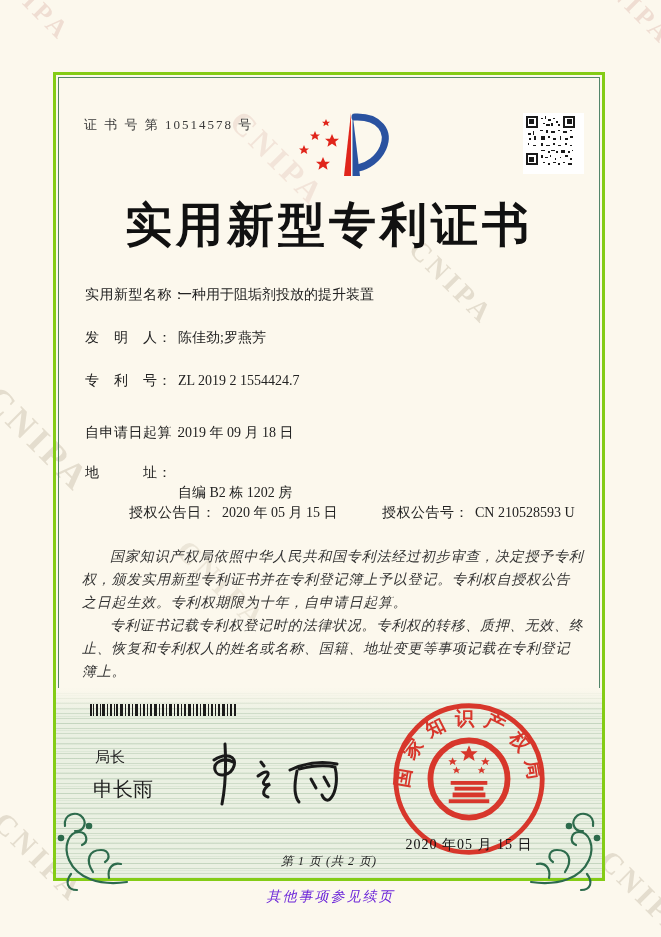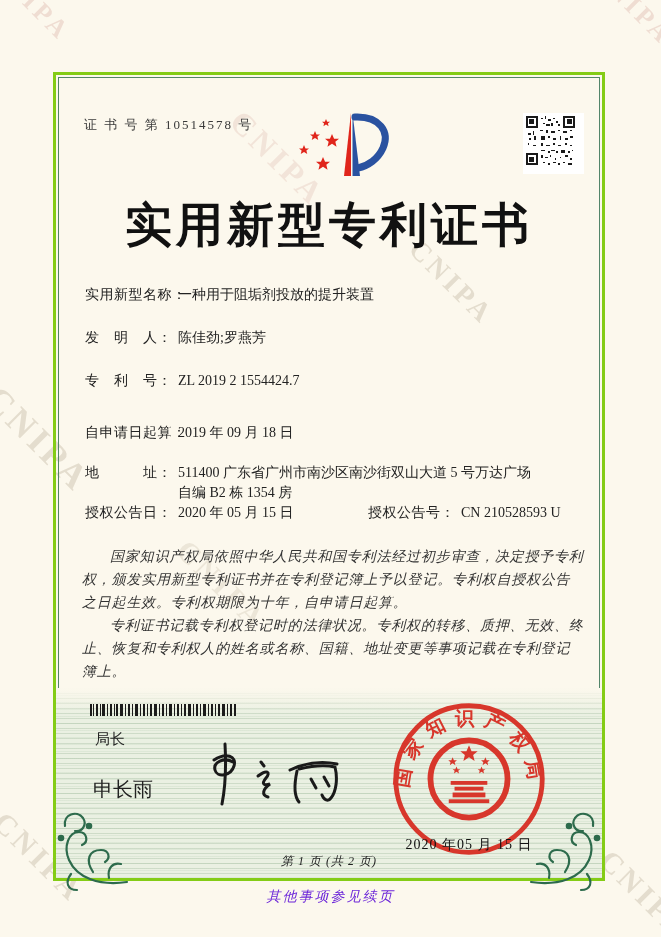--- a/index.html
+++ b/index.html
@@ -34,44 +34,44 @@
   .title{
     position:absolute;left:0;top:119px;width:100%;text-align:center;
     font-size:47px;font-weight:bold;letter-spacing:4px;color:#111;
   }
   
   .fields{position:absolute;left:29px;top:210px;width:500px;font-size:14px;line-height:20px;color:#222;}
   .frow{display:flex;align-items:flex-start;}
   .lbl{width:93px;flex:none;letter-spacing:.5px;white-space:nowrap;}
   .val{flex:1;}
   .mb23{margin-bottom:23px;} .mb16{margin-bottom:32px;} .mb20{margin-bottom:20px;} .mb21{margin-bottom:21px;}
-  .pair1{width:253px;flex:none;display:flex;}
+  .pair1{width:253px;flex:none;display:flex;margin-left:44px;}
   .pair2{display:flex;}
-  .pair2 .lbl{width:auto;margin-right:6px;margin-left:30px;}
+  .pair2 .lbl{width:auto;margin-right:6px;}
   
   .paras{
     position:absolute;left:26px;top:470px;width:502px;
     font-size:14px;line-height:23px;font-style:italic;letter-spacing:.8px;color:#333;
   }
   .paras p{margin:0;text-indent:2em;}
   
   .green{
     position:absolute;left:0;top:613px;width:100%;height:190px;
     background:
       repeating-linear-gradient(180deg, rgba(121,158,121,.25) 0 1px, rgba(0,0,0,0) 1px 5px),
       repeating-linear-gradient(180deg, rgba(150,185,150,.15) 0 1px, rgba(0,0,0,0) 1px 7px),
       #eaf0e2;
   }
   .green::before{
     content:"";position:absolute;left:0;top:0;width:100%;height:26px;
     background:linear-gradient(#fcf8ed, rgba(252,248,237,0));
   }
   .barcode{position:absolute;left:34px;top:14px;width:150px;height:12px;}
   .sig-title{
-    position:absolute;left:39px;top:42px;
+    position:absolute;left:39px;top:60px;
     font-family:"Liberation Sans","DejaVu Sans",sans-serif;font-size:15px;color:#222;
   }
   .sig-name{
     position:absolute;left:37px;top:88px;
     font-family:"Liberation Sans","DejaVu Sans",sans-serif;font-size:20px;color:#222;
   }
   .signature{position:absolute;left:142px;top:50px;width:160px;height:72px;}
   .seal{position:absolute;left:333px;top:12px;width:160px;height:160px;}
   .seal-date{
     position:absolute;left:0;top:136px;width:100%;text-align:center;
@@ -211,22 +211,22 @@
       <span class="lbl">专　利　号：</span>
       <span class="val">ZL 2019 2 1554424.7</span>
     </div>
     <div class="frow mb20">
       <span class="lbl">自申请日起算：</span>
       <span class="val">2019 年 09 月 18 日</span>
     </div>
     <div class="frow">
       <span class="lbl">地　　　址：</span>
       <span class="val">
-        <span>511400 广东省广州市南沙区南沙街双山大道 5 号万达广场</span><br>
-        <span>自编 B2 栋 1354 房</span>
+        <br>
+        <span>自编 B2 栋 1202 房</span>
       </span>
     </div>
     <div class="frow">
       <span class="pair1">
         <span class="lbl">授权公告日：</span>
         <span>2020 年 05 月 15 日</span>
       </span>
       <span class="pair2">
         <span class="lbl">授权公告号：</span>
         <span>CN 210528593 U</span>

